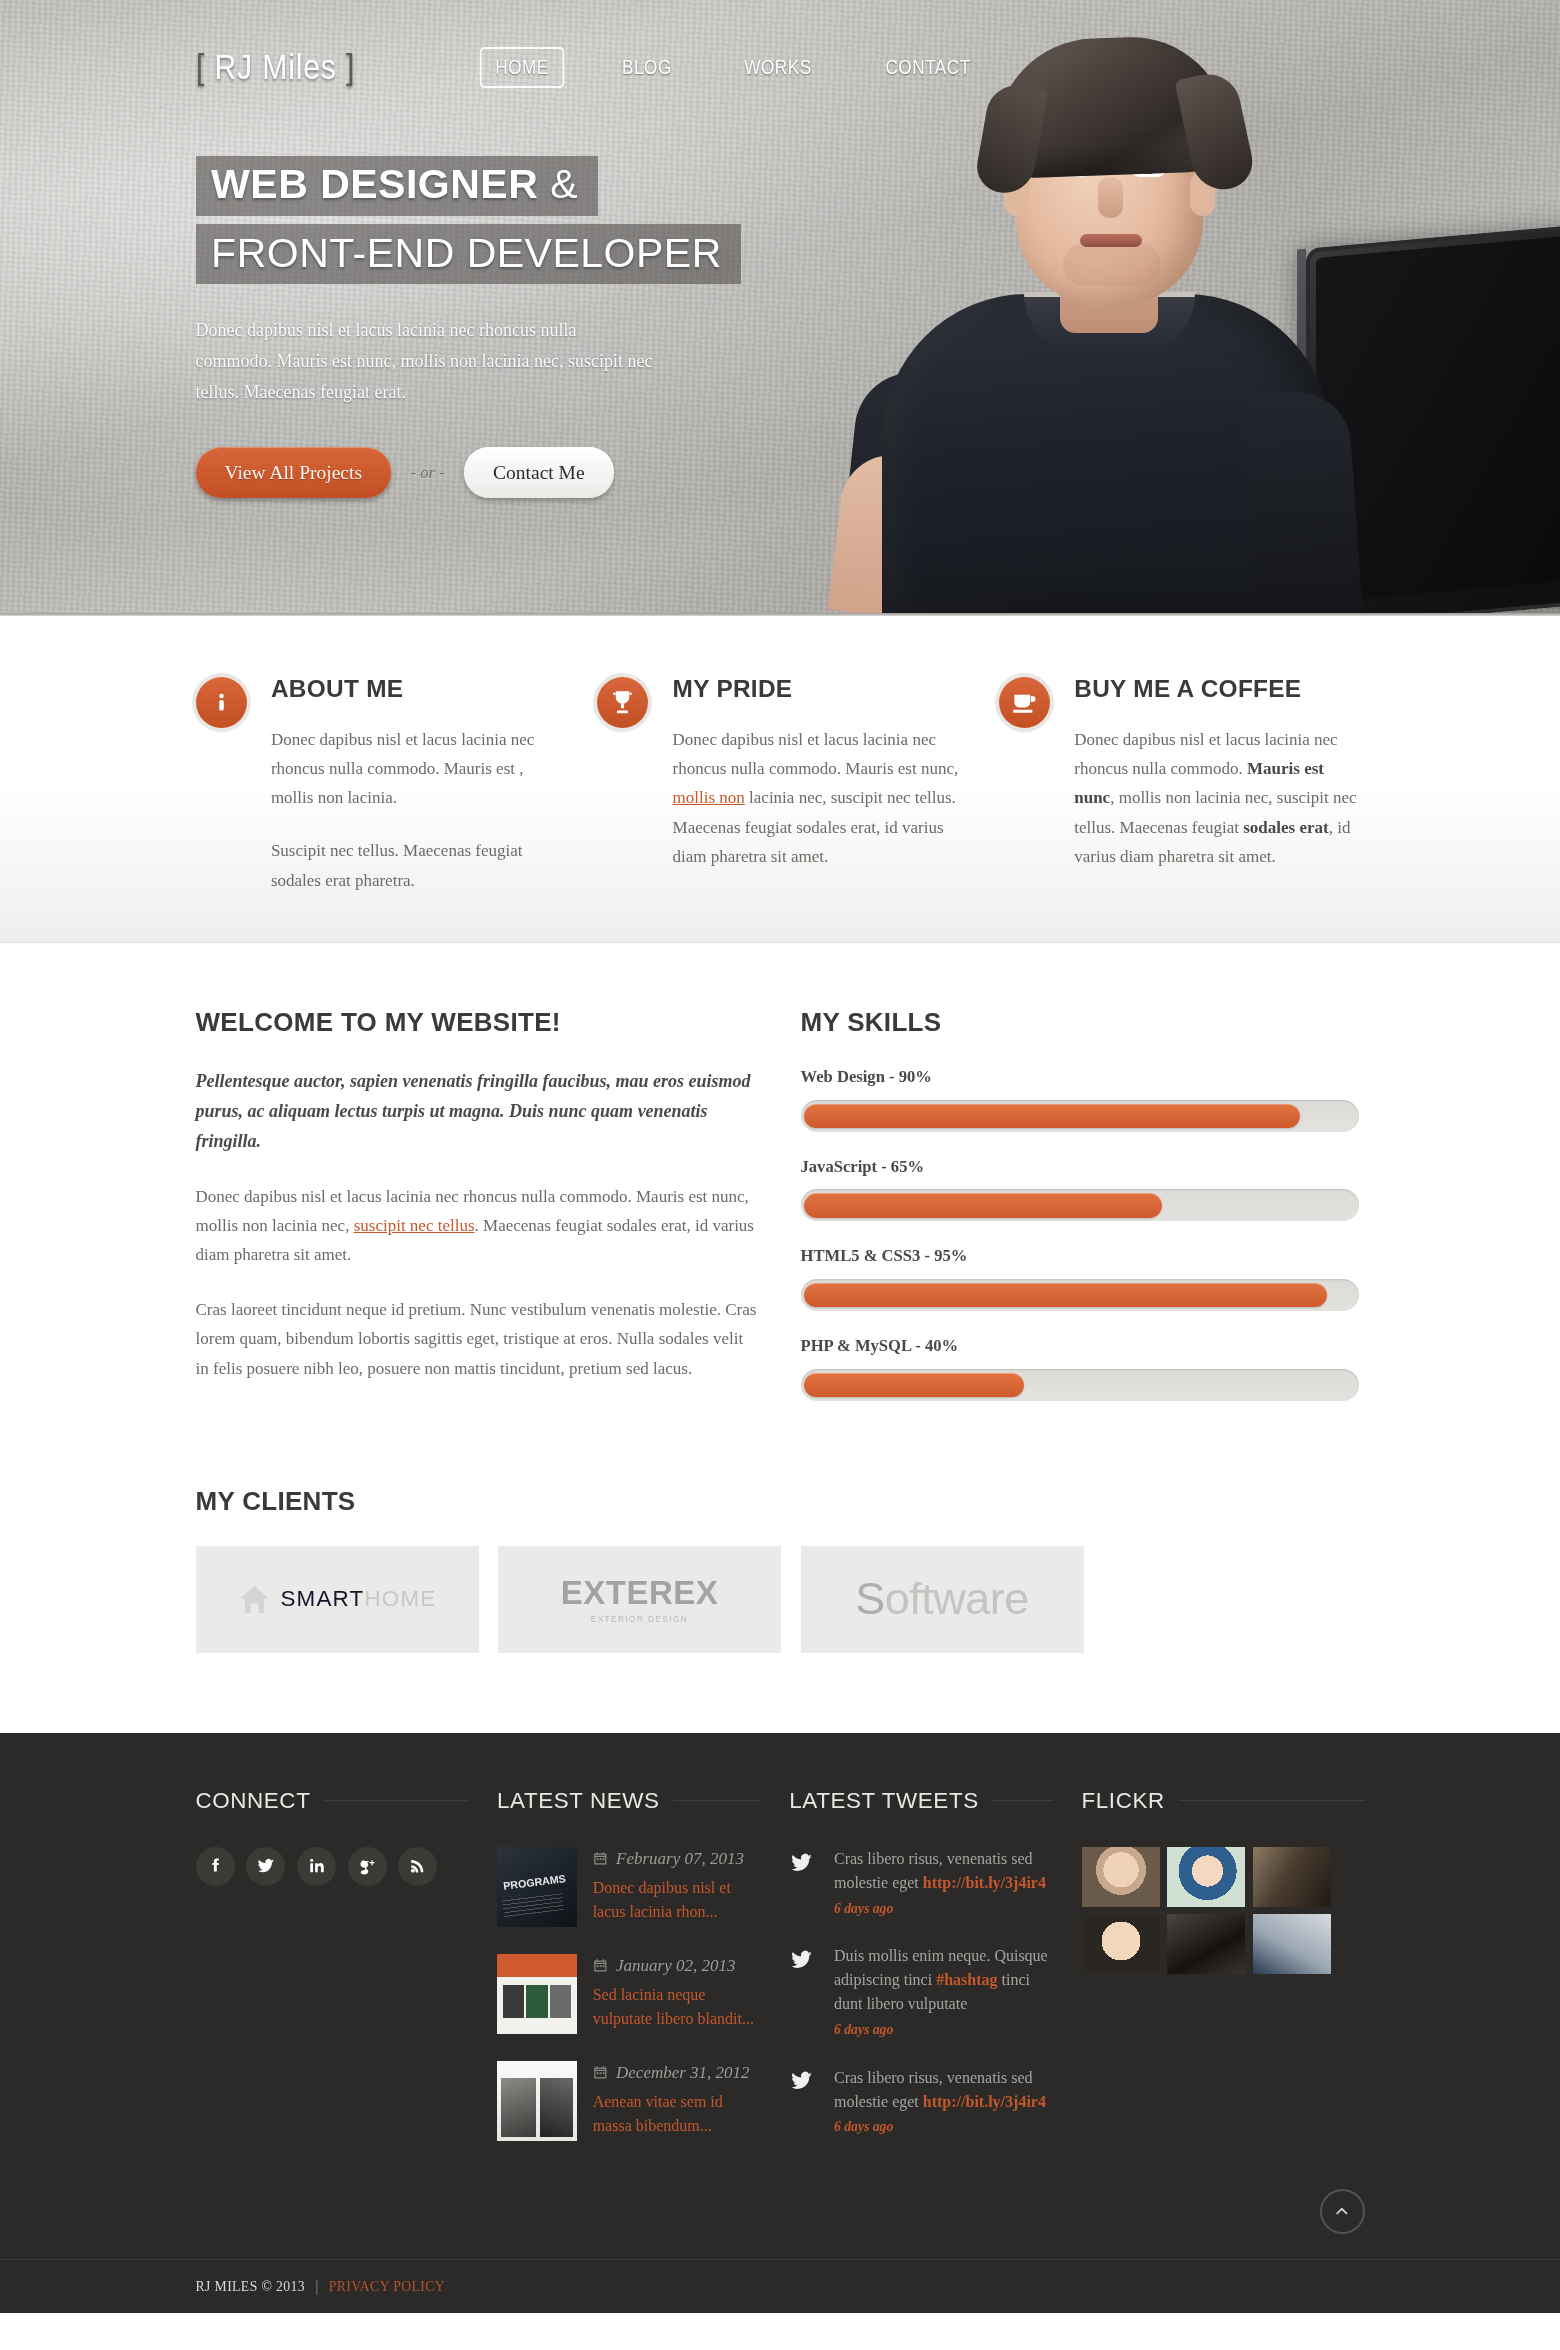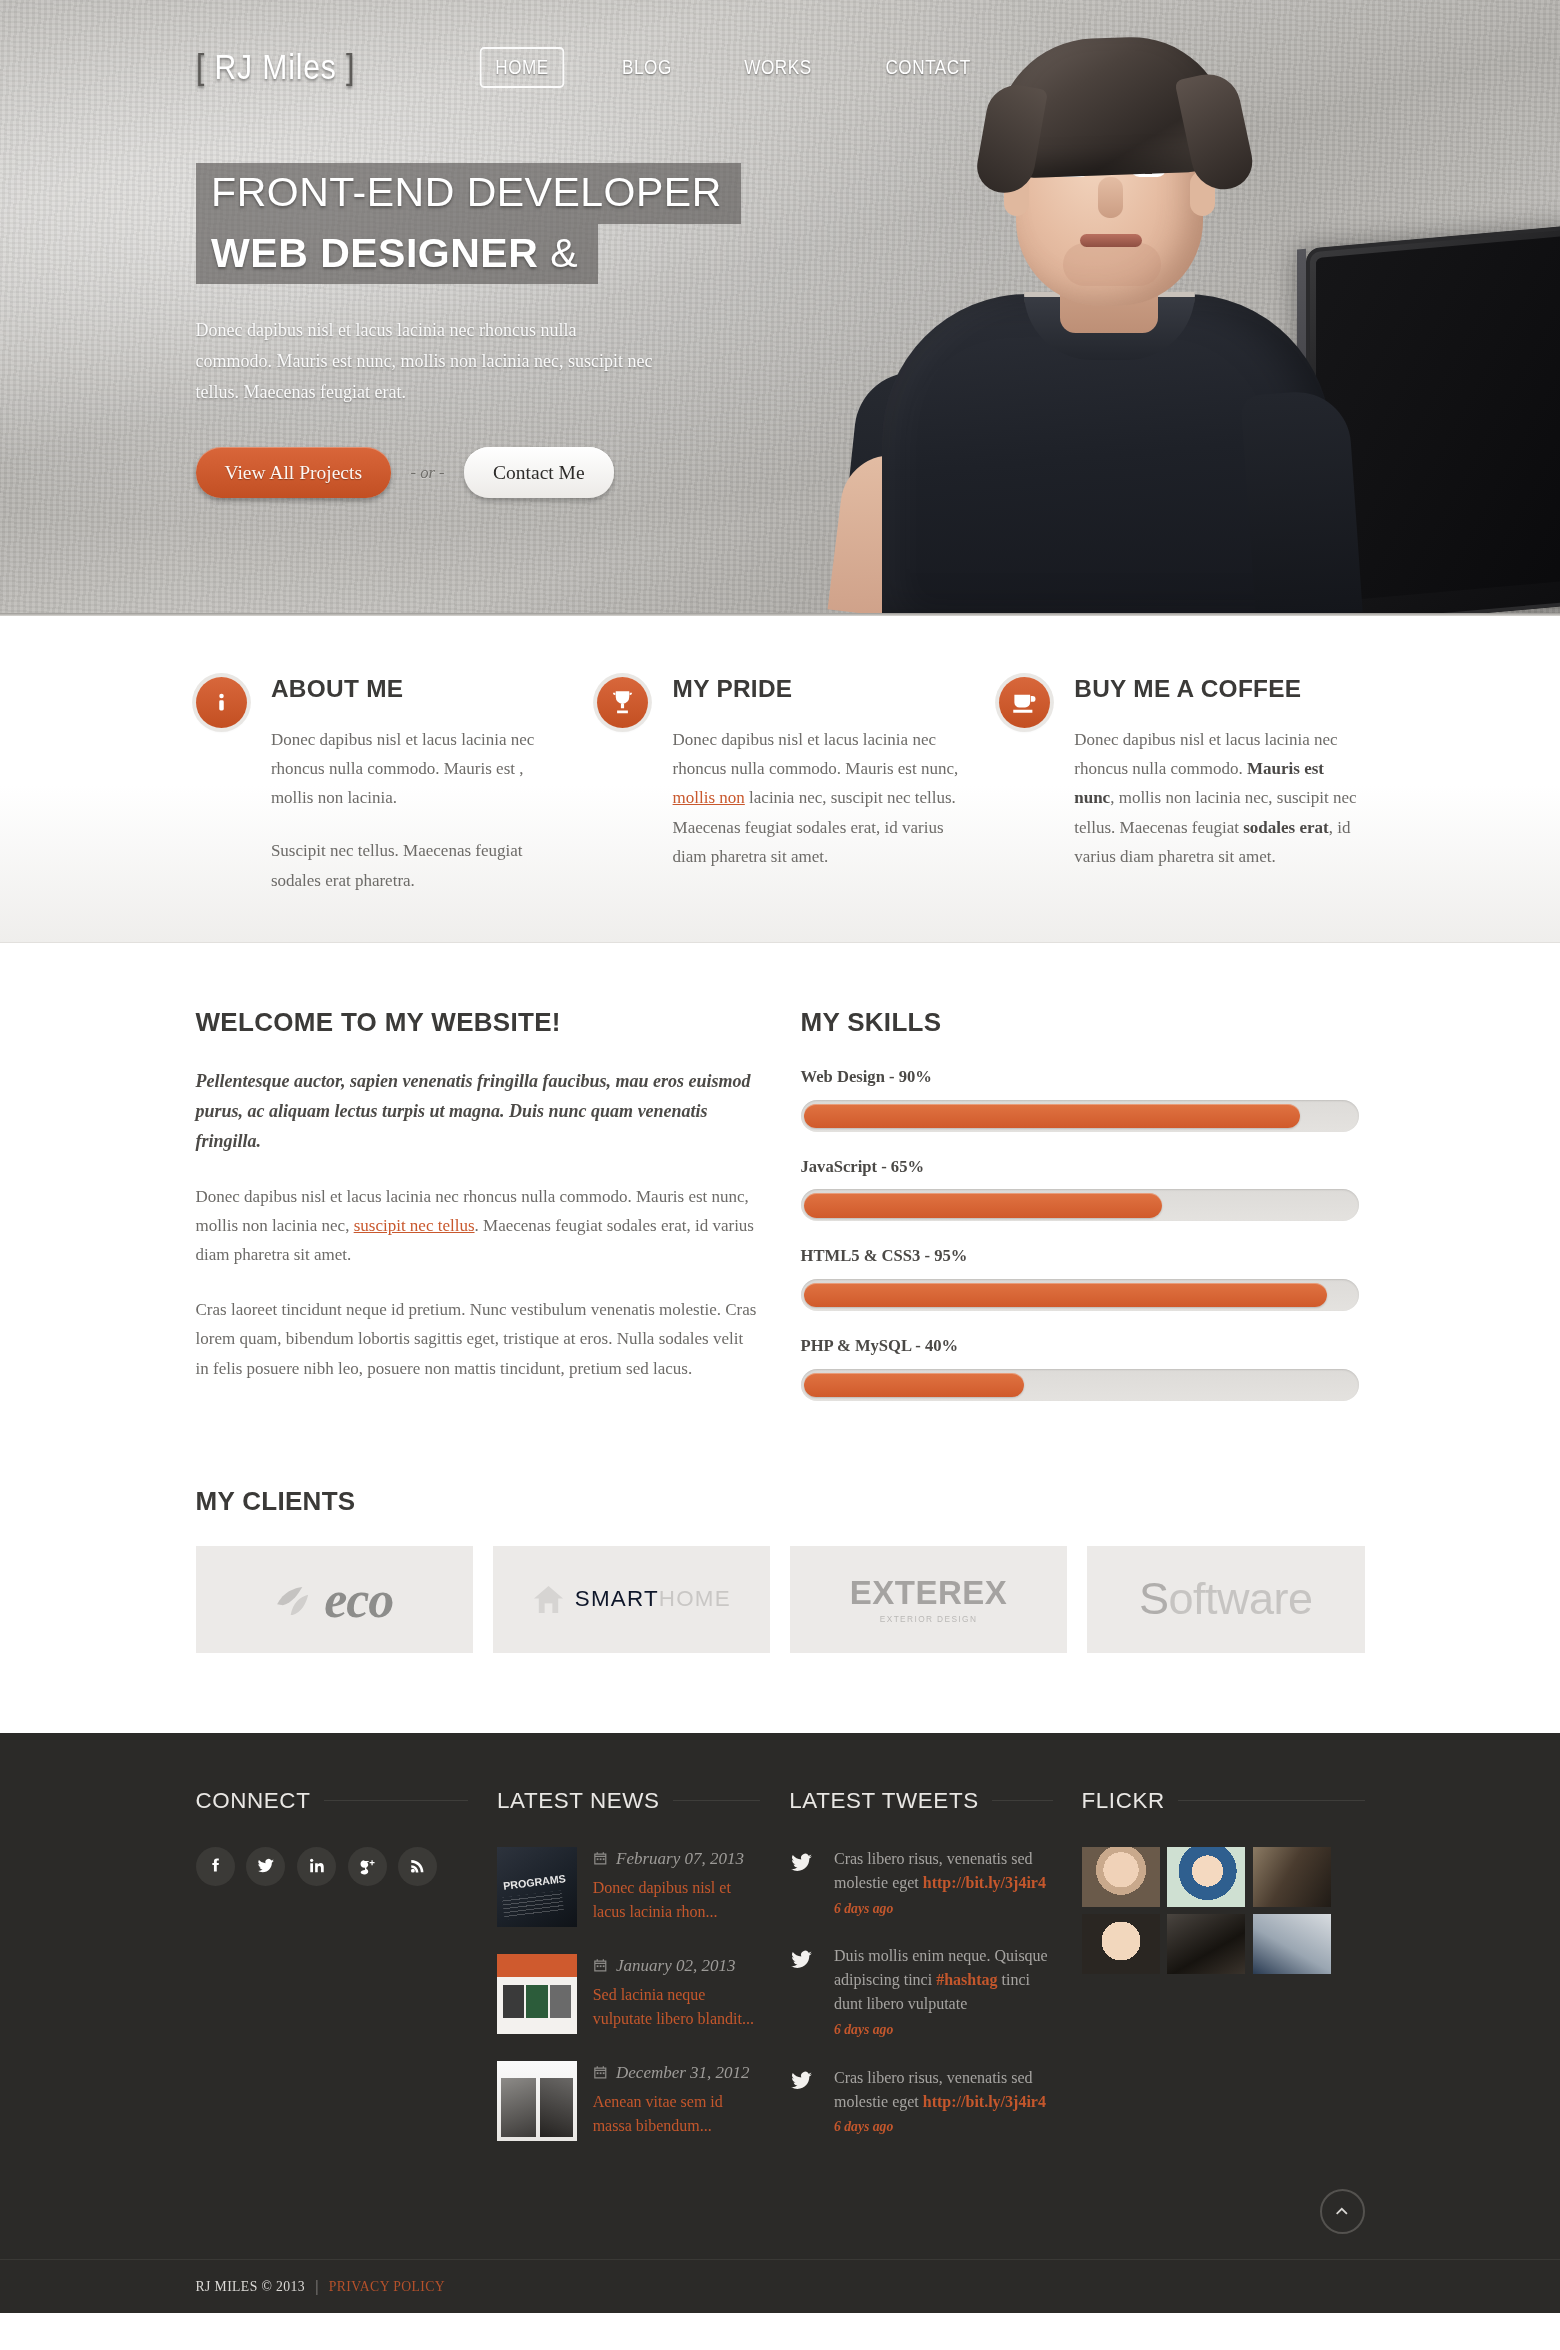--- a/index.html
+++ b/index.html
@@ -349,22 +349,22 @@
         </div>
         <nav class="nav">
           <a href="#" class="active">HOME</a>
           <a href="#">BLOG</a>
           <a href="#">WORKS</a>
           <a href="#">CONTACT</a>
         </nav>
       </div>
 
       <div class="headline">
+        <div><span class="hl-line hl-1"><span>WEB DESIGNER</span> <span class="amp">&amp;</span></span></div>
         <div><span class="hl-line hl-2">FRONT-END DEVELOPER</span></div>
-        <div><span class="hl-line hl-1"><span>WEB DESIGNER</span> <span class="amp">&amp;</span></span></div>
       </div>
 
       <p class="hero-p">Donec dapibus nisl et lacus lacinia nec rhoncus nulla commodo. Mauris est nunc, mollis non lacinia nec, suscipit nec tellus. Maecenas feugiat erat.</p>
 
       <div class="hero-btns">
         <button class="btn btn-primary">View All Projects</button>
         <span class="or">- or -</span>
         <button class="btn btn-white">Contact Me</button>
       </div>
     </div>
@@ -463,27 +463,20 @@
 
       </div>
     </div>
   </section>
 
   <section class="clients">
     <div class="wrap">
       <h2 class="sect">MY CLIENTS</h2>
       <div class="logo-grid">
 
-        <div class="logo-box">
-          <svg class="leaf" viewBox="0 0 44 34">
-            <path d="M2 22c6-13 18-17 26-18-4 7-10 16-20 19z" fill="#b9b7b5"></path>
-            <path d="M16 33c2-13 10-19 18-21-2 9-7 18-16 21z" fill="#c8c6c4"></path>
-          </svg>
-          <span class="lg-eco">eco</span>
-        </div>
 
         <div class="logo-box">
           <svg class="house" viewBox="0 0 34 32">
             <path d="M17 2 2 15h5v15h20V15h5z" fill="#d6d4d2"></path>
               <rect x="13" y="20" width="8" height="10" fill="#eceae8"></rect>
           </svg>
           <span class="lg-smart"><b>SMART</b><span>HOME</span></span>
         </div>
 
         <div class="logo-box">

